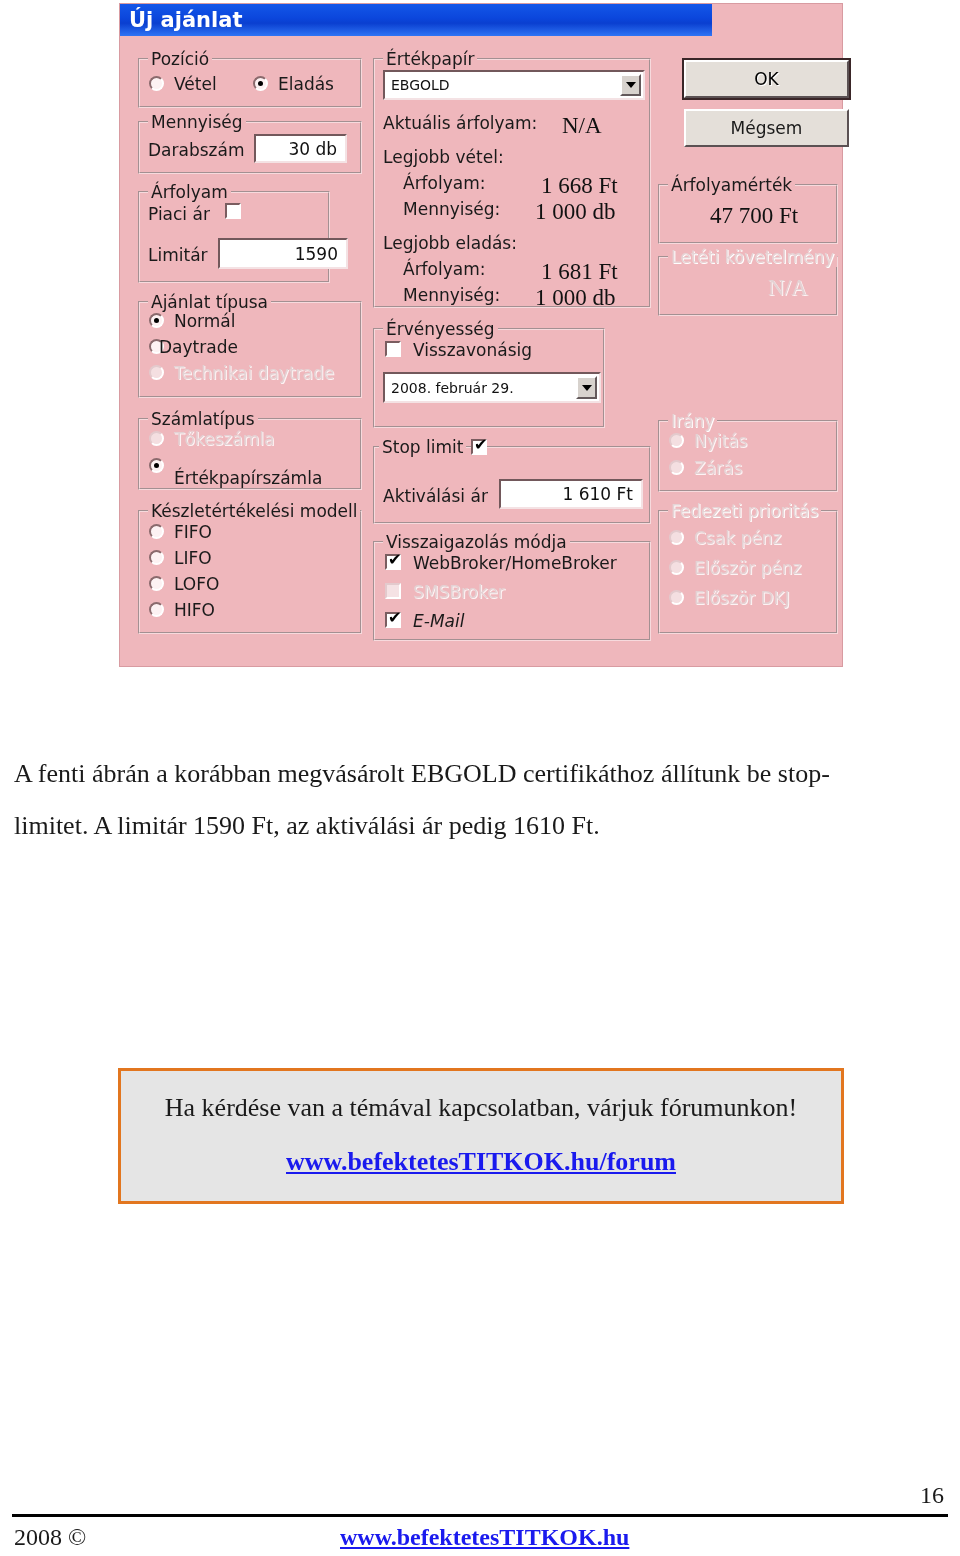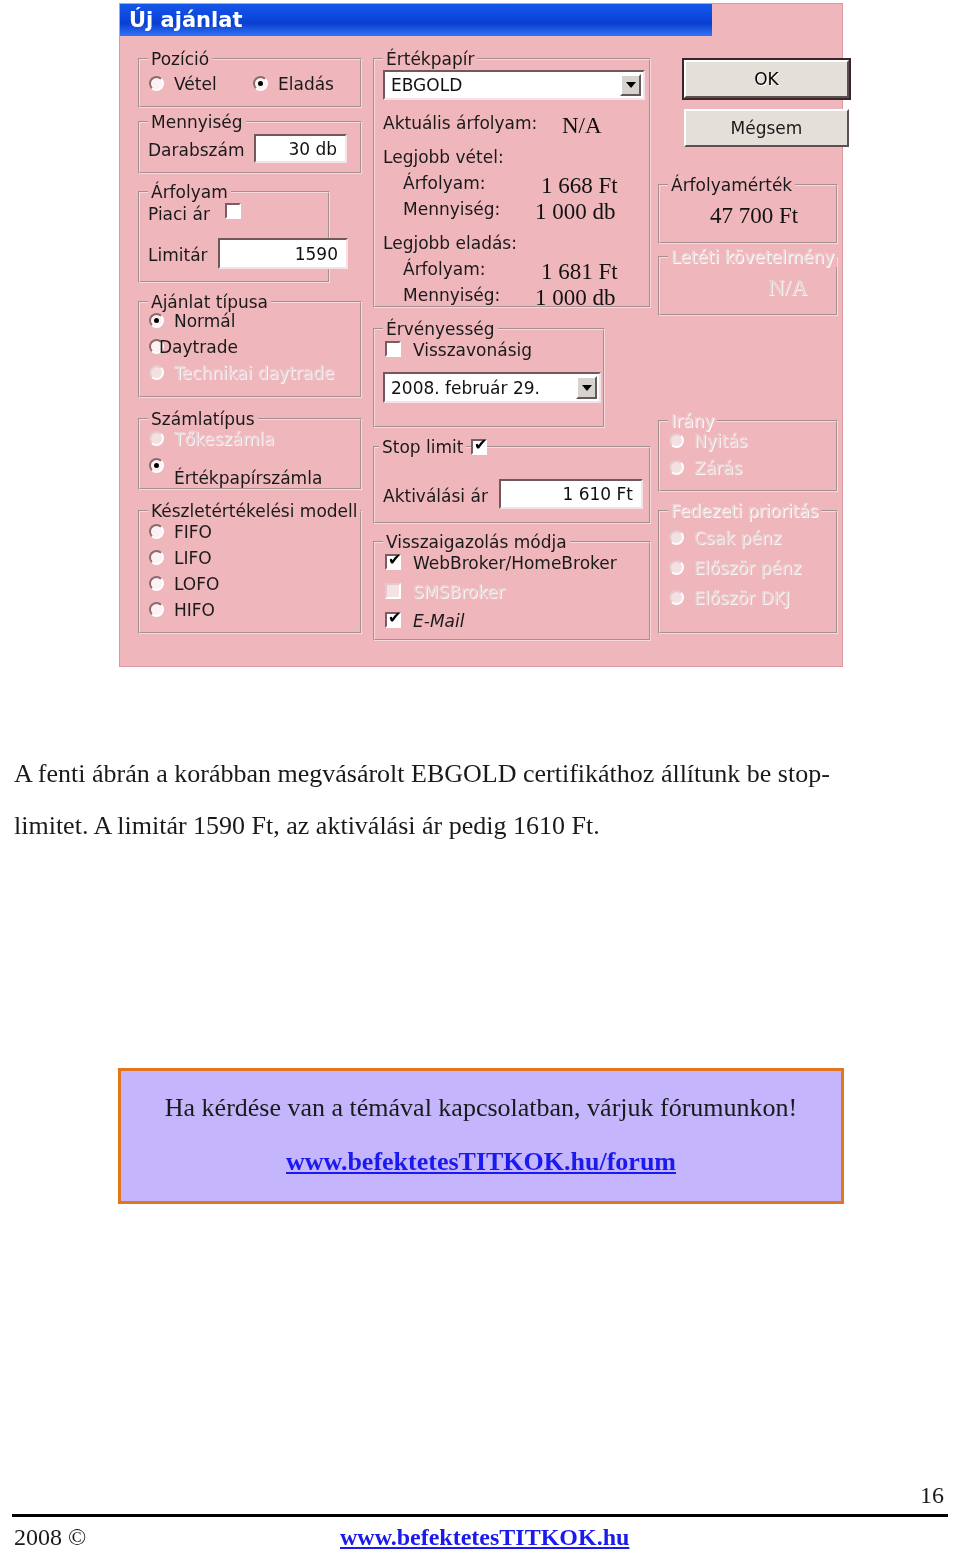--- a/index.html
+++ b/index.html
@@ -60,21 +60,21 @@
 
   
   .field{position:absolute;background:#ffffff;
     border:2px solid;border-color:#72585b #f4e2e4 #f4e2e4 #72585b;
     box-sizing:border-box;font-size:17px;color:#111;
     font-family:"DejaVu Sans", sans-serif;display:flex;align-items:center;}
   .field.r{justify-content:flex-end;padding-right:8px;}
 
   .combo{position:absolute;background:#ffffff;
     border:2px solid;border-color:#72585b #f4e2e4 #f4e2e4 #72585b;
-    box-sizing:border-box;font-size:17px;color:#111;
+    box-sizing:border-box;font-size:14px;color:#111;
     font-family:"DejaVu Sans", sans-serif;display:flex;align-items:center;
     padding-left:6px;}
   .combo .arrowbox{position:absolute;right:2px;top:2px;bottom:2px;width:21px;
     background:#d7d2cd;border:2px solid;border-color:#ffffff #63595b #63595b #ffffff;
     box-sizing:border-box;display:flex;align-items:center;justify-content:center;}
   .combo .arrowbox .tri{width:0;height:0;border-left:5px solid transparent;
     border-right:5px solid transparent;border-top:6px solid #000;}
 
   
   .btn{position:absolute;background:#e4dfd9;
@@ -86,21 +86,21 @@
 
   .valtxt{position:absolute;font-size:23px;color:#111;white-space:nowrap;
     font-family:Liberation Serif, serif;}
   .valtxt.dis{color:#e4d2d4;text-shadow:1px 1px 0 #fdf4f5;}
 
   
   .para{position:absolute;font-family:"Liberation Serif", serif;
     font-size:26px;color:#1a1a1a;line-height:52px;}
   #callout{
     position:absolute;left:118px;top:1068px;width:726px;height:136px;
-    border:3px solid #e2761f;background:#c4b5fd;box-sizing:border-box;
+    border:3px solid #e2761f;background:#e5e5e5;box-sizing:border-box;
     text-align:center;
   }
   #callout .c1{margin-top:22px;font-family:"Liberation Serif", serif;
     font-size:26px;color:#1a1a1a;}
   #callout .c2{margin-top:24px;font-family:"Liberation Serif", serif;
     font-size:26px;font-weight:bold;color:#1a1aee;text-decoration:underline;}
 
   #pageno{position:absolute;right:16px;top:1482px;font-size:24px;
     font-family:"Liberation Serif", serif;color:#1a1a1a;}
   #rule{position:absolute;left:12px;right:12px;top:1514px;height:0;

